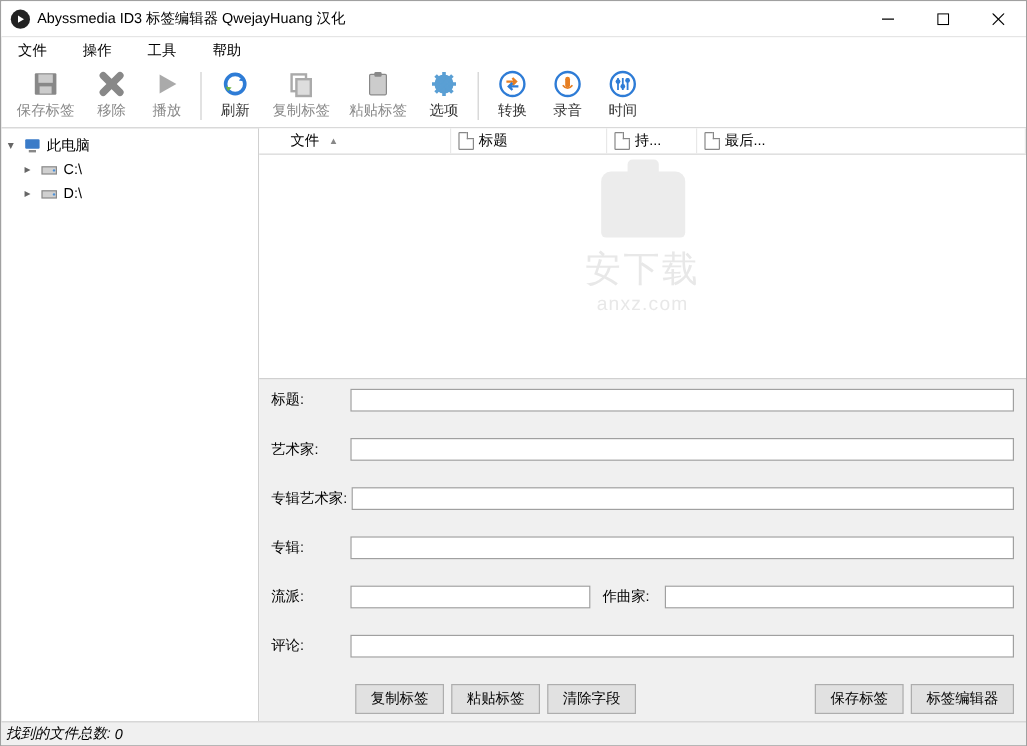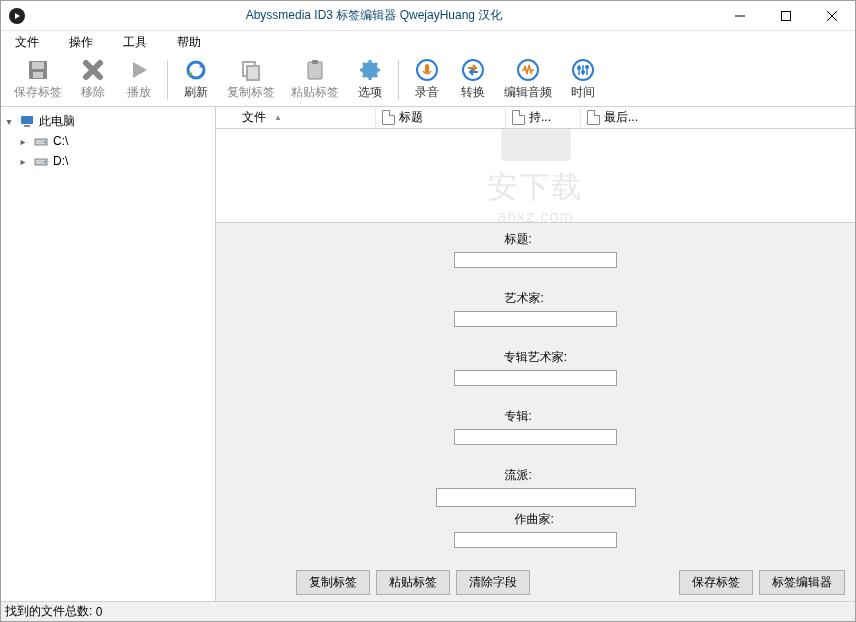--- a/index.html
+++ b/index.html
@@ -1,21 +1,21 @@
 <!DOCTYPE html>
 <html><head>
 <meta charset="utf-8">
 <style>
 * { box-sizing: border-box; margin: 0; padding: 0; font-family: "Microsoft YaHei", "SimSun", sans-serif; font-size: 12px; }
 body { width: 856px; height: 622px; background: #fff; display: flex; flex-direction: column; border: 1px solid #a0a0a0; overflow: hidden; }
 
 .titlebar { height: 30px; display: flex; align-items: center; padding: 0 0 0 8px; background: #fff; border-bottom: 1px solid #e5e5e5; }
 .titlebar .app-icon { width: 16px; height: 16px; border-radius: 50%; background: #222; margin-right: 6px; display: flex; align-items: center; justify-content: center; }
 .titlebar .app-icon::after { content: ""; width: 0; height: 0; border-left: 5px solid #fff; border-top: 3px solid transparent; border-bottom: 3px solid transparent; margin-left: 1px; }
-.titlebar .title { flex: 1; color: #0c4a6e; text-align: center; }
+.titlebar .title { flex: 1; color: #000000; }
 .titlebar .win-btn { width: 46px; height: 30px; display: flex; align-items: center; justify-content: center; cursor: pointer; }
 
 .menubar { height: 22px; display: flex; align-items: center; padding: 0 8px; gap: 18px; }
 .menubar .menu-item { padding: 2px 6px; cursor: pointer; }
 
 .toolbar { height: 54px; display: flex; align-items: center; padding: 2px 6px; border-bottom: 1px solid #d0d0d0; gap: 2px; }
 .toolbar .tb-btn { display: flex; flex-direction: column; align-items: center; justify-content: center; padding: 2px 6px; min-width: 44px; cursor: pointer; border: 1px solid transparent; }
 .toolbar .tb-sep { width: 1px; height: 40px; background: #d0d0d0; margin: 0 4px; }
 .toolbar .tb-btn svg { width: 24px; height: 24px; }
 .toolbar .tb-btn span { margin-top: 2px; color: #333; }
@@ -36,29 +36,29 @@
 .listhdr .sort { font-size: 8px; color: #888; margin-left: 4px; }
 .listbody { flex: 1; background: #fff; position: relative; overflow: hidden; }
 
 .watermark { position: absolute; top: 40%; left: 50%; transform: translate(-50%, -50%); color: #e8e8e8; font-size: 32px; text-align: center; pointer-events: none; user-select: none; }
 .watermark .wm-box { width: 70px; height: 55px; background: #ececec; border-radius: 8px 8px 4px 4px; margin: 0 auto 6px; position: relative; }
 .watermark .wm-box::before { content: ""; position: absolute; top: -10px; left: 22px; width: 26px; height: 14px; background: #ececec; border-radius: 4px 4px 0 0; }
 .watermark .wm-text { font-size: 30px; letter-spacing: 2px; }
 .watermark .wm-url { font-size: 16px; letter-spacing: 1px; }
 
 .editor { background: #f0f0f0; border-top: 1px solid #d0d0d0; padding: 8px 10px 6px; }
-.editor .row { display: flex; align-items: center; margin-bottom: 22px; gap: 4px; flex-direction: column; }
+.editor .row { display: flex; align-items: center; margin-bottom: 22px; gap: 4px; }
 .editor label { min-width: 62px; text-align: left; color: #000; }
 .editor input[type=text] { border: 1px solid #a0a0a0; background: #fff; height: 19px; padding: 0 3px; font-size: 12px; }
 .editor .wide { flex: 1; }
 .editor .btnrow { display: flex; justify-content: flex-start; gap: 6px; margin-top: 4px; padding-left: 70px; }
 .editor .btn { padding: 3px 12px; background: #e1e1e1; border: 1px solid #adadad; cursor: pointer; }
 .editor .spacer { flex: 1; }
 
-.statusbar { height: 20px; border-top: 1px solid #d0d0d0; display: flex; align-items: center; padding: 4px 4px; background: #f0f0f0; }
+.statusbar { height: 20px; border-top: 1px solid #d0d0d0; display: flex; align-items: center; padding: 4px 4px; background: #f0f0f0; font-style: italic; }
 </style>
 </head>
 <body>
 
 <div class="titlebar">
   <div class="app-icon"></div>
   <div class="title">Abyssmedia ID3 标签编辑器 QwejayHuang 汉化</div>
   <div class="win-btn">
       <svg width="10" height="10">
         <line x1="0" y1="5" x2="10" y2="5" stroke="#000"></line>
@@ -138,39 +138,32 @@
           <line x1="5" y1="5" x2="19" y2="19"></line>
           <line x1="19" y1="5" x2="5" y2="19"></line>
         </g>
       </svg>
     <span>选项</span>
   </div>
   <div class="tb-sep"></div>
   <div class="tb-btn">
     <svg>
         <circle cx="12" cy="12" r="10" fill="none" stroke="#2e7cd6" stroke-width="2"></circle>
+        <path d="M7 10 L14 10 M12 7 L15 10 L12 13" fill="none" stroke="#e67e22" stroke-width="2"></path>
+        <path d="M17 14 L10 14 M12 11 L9 14 L12 17" fill="none" stroke="#2e7cd6" stroke-width="2"></path>
+      </svg>
+    <span>转换</span>
+  </div>
+  <div class="tb-btn">
+    <svg>
+        <circle cx="12" cy="12" r="10" fill="none" stroke="#2e7cd6" stroke-width="2"></circle>
         <rect x="10" y="6" width="4" height="9" rx="2" fill="#e67e22"></rect>
         <path d="M8 13 Q12 18 16 13" fill="none" stroke="#e67e22" stroke-width="1.5"></path>
       </svg>
     <span>录音</span>
-  </div>
-  <div class="tb-btn">
-    <svg>
-        <circle cx="12" cy="12" r="10" fill="none" stroke="#2e7cd6" stroke-width="2"></circle>
-        <path d="M7 10 L14 10 M12 7 L15 10 L12 13" fill="none" stroke="#e67e22" stroke-width="2"></path>
-        <path d="M17 14 L10 14 M12 11 L9 14 L12 17" fill="none" stroke="#2e7cd6" stroke-width="2"></path>
-      </svg>
-    <span>转换</span>
-  </div>
-  <div class="tb-btn">
-    <svg>
-        <circle cx="12" cy="12" r="10" fill="none" stroke="#2e7cd6" stroke-width="2"></circle>
-        <path d="M6 12 L8 12 L9 8 L11 16 L13 7 L15 15 L16 12 L18 12" fill="none" stroke="#e67e22" stroke-width="1.5"></path>
-      </svg>
-    <span>编辑音频</span>
   </div>
   <div class="tb-btn">
     <svg>
         <circle cx="12" cy="12" r="10" fill="none" stroke="#2e7cd6" stroke-width="2"></circle>
         <line x1="8" y1="7" x2="8" y2="17" stroke="#2e7cd6" stroke-width="1.5"></line>
         <circle cx="8" cy="10" r="2" fill="#2e7cd6"></circle>
         <line x1="12" y1="7" x2="12" y2="17" stroke="#2e7cd6" stroke-width="1.5"></line>
         <circle cx="12" cy="14" r="2" fill="#2e7cd6"></circle>
         <line x1="16" y1="7" x2="16" y2="17" stroke="#2e7cd6" stroke-width="1.5"></line>
         <circle cx="16" cy="9" r="2" fill="#2e7cd6"></circle>
@@ -259,20 +252,24 @@
       <div class="row">
         <label>专辑:</label>
         <input type="text" class="wide" value="" style="">
       </div>
       <div class="row">
         <label>流派:</label>
         <input type="text" style="width: 200px;" value="">
         <label style="min-width:48px;margin-left:6px">作曲家:</label>
         <input type="text" class="wide" value="" style="">
       </div>
+      <div class="row">
+        <label>评论:</label>
+        <input type="text" class="wide" value="" style="">
+      </div>
       <div class="btnrow">
         <button class="btn">复制标签</button>
         <button class="btn">粘贴标签</button>
         <button class="btn">清除字段</button>
         <span class="spacer"></span>
         <button class="btn">保存标签</button>
         <button class="btn">标签编辑器</button>
       </div>
     </div>
   </div>

